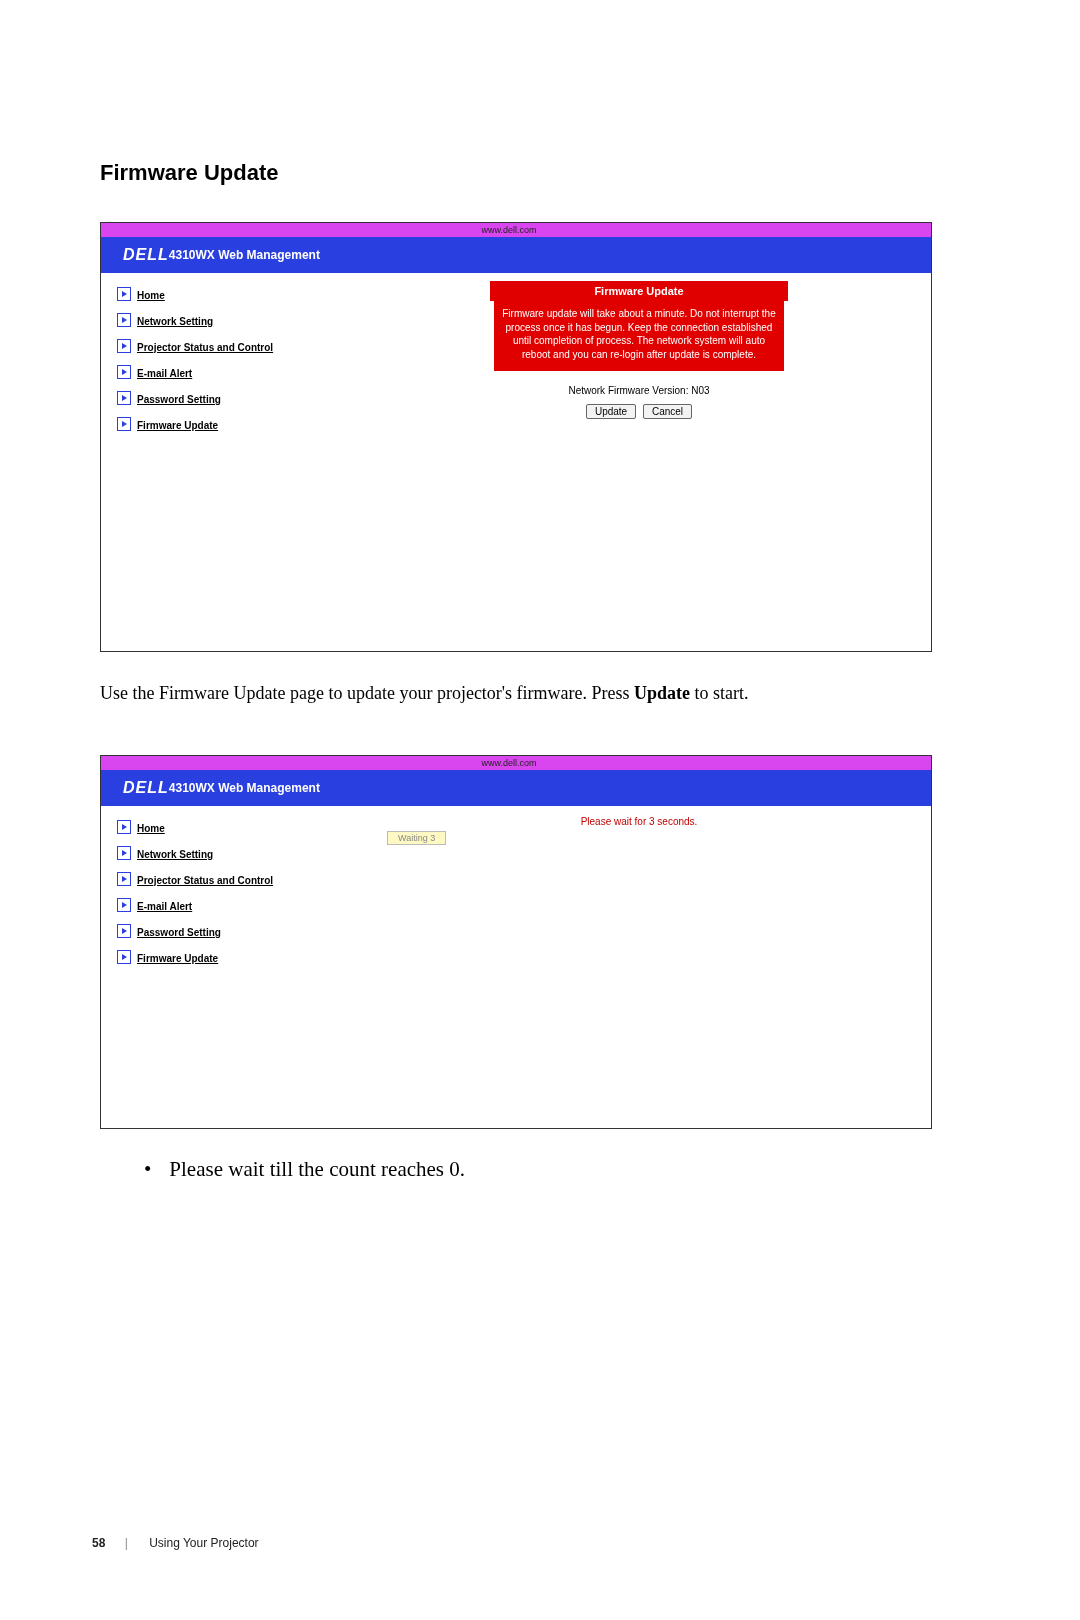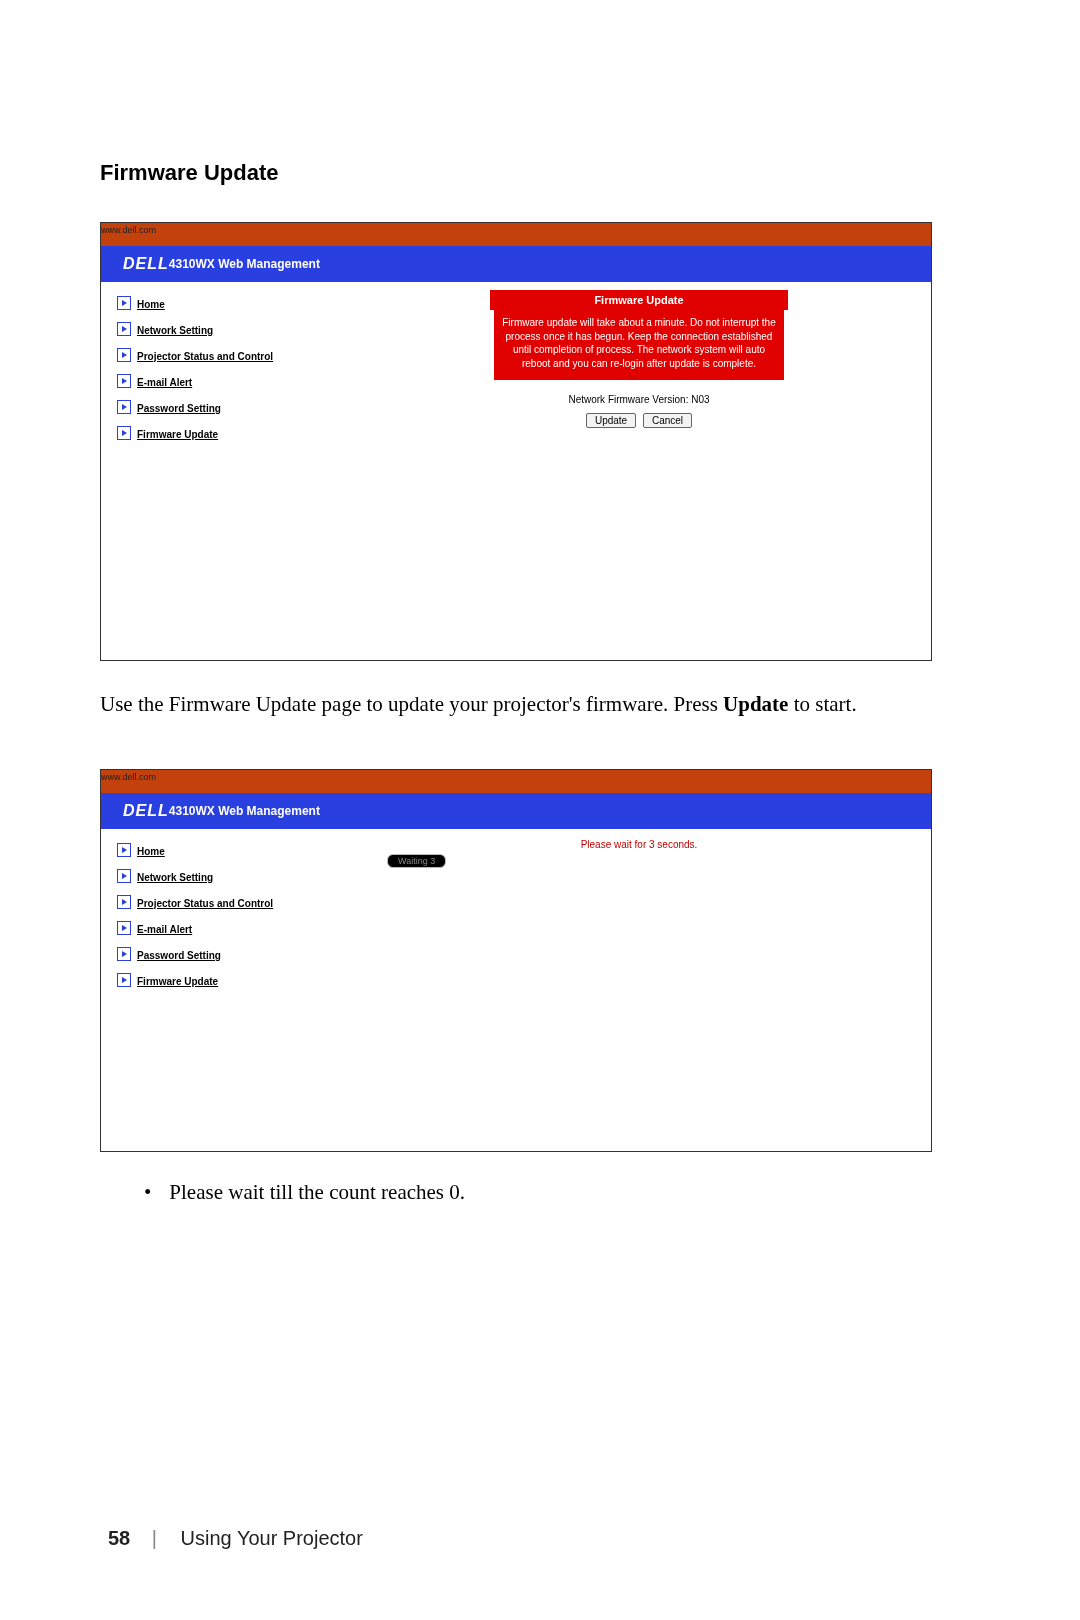--- a/index.html
+++ b/index.html
@@ -1,39 +1,39 @@
 <!DOCTYPE html>
 <html><head>
 <meta charset="utf-8">
 <style>
   html,body{margin:0;padding:0;background:#fff;font-family:Georgia,'Times New Roman',serif;color:#000}
   .page{width:1080px;height:1620px;position:relative;box-sizing:border-box;padding:160px 95px 0 100px}
   .section-title{font-family:Arial,Helvetica,sans-serif;font-weight:bold;font-size:22px;margin-bottom:36px}
   .shot{width:830px;border:1px solid #333;background:#fff;margin-bottom:28px}
-  .url-bar{background:#c2410c;height:23px;font:9px Arial;text-align:left;padding-right:14px;color:#222;line-height:15px}
+  .url-bar{background:#d946ef;height:14px;font:9px Arial;text-align:center;padding-right:14px;color:#222;line-height:15px}
   .blue-bar{background:#2a3fe0;color:#fff;font:bold 12px Arial;padding:9px 0 9px 22px;display:flex;align-items:center;}
   .dell-logo{font:italic bold 16px Arial;letter-spacing:1px}
   .body-area{display:flex;min-height:378px}
   .sidebar{width:230px;padding:14px 10px 10px 16px}
   .nav-item{display:flex;align-items:flex-end;gap:6px;margin-bottom:12px}
   .arrow-box{width:12px;height:12px;border:1px solid #2a3fe0;display:flex;align-items:center;justify-content:center;background:#fff;flex:none}
   .arrow-box::before{content:"";border-left:5px solid #2a3fe0;border-top:3px solid transparent;border-bottom:3px solid transparent}
   .nav-link{font:bold 10px Arial;text-decoration:underline;color:#000}
   .mainpane{flex:1;padding:8px 40px 10px 30px;font:10px Arial;text-align:center}
   .red-header{background:#e00000;color:#fff;font:bold 11px Arial;padding:4px;margin:0 auto;width:290px}
   .red-body{background:#e00000;color:#fff;font:10px Arial;padding:6px 8px 10px;margin:0 auto 14px;width:274px;line-height:1.35}
   .ver-line{font:10px Arial;color:#000;margin-bottom:8px}
   .btn{font:10px Arial;border:1px solid #666;background:#f3f3f3;padding:1px 8px;margin:0 2px;border-radius:2px}
   .wait-line{font:10px Arial;color:#c00000;text-align:center;margin-bottom:4px}
-  .waiting-btn{display:inline-block;font:9px Arial;color:#888;border:1px solid #bbb;padding:1px 10px;border-radius:6px;background:#000000}
+  .waiting-btn{display:inline-block;font:9px Arial;color:#888;border:1px solid #bbb;padding:1px 10px;border-radius:0;background:#fef9c3}
   .body-area2{display:flex;min-height:322px}
-  .caption{font-size:21px;line-height:1.5;margin:4px 0 48px}
+  .caption{font-size:18px;line-height:1.5;margin:4px 0 48px}
   .bullet-line{font-size:21px;margin:6px 0 0 44px}
   .bullet-line::before{content:"•";margin-right:18px}
-  .pg-footer{position:absolute;left:108px;bottom:70px;font-family:Arial,Helvetica,sans-serif;font-size:20px;color:#222}
+  .pg-footer{position:absolute;left:92px;bottom:70px;font-family:Arial,Helvetica,sans-serif;font-size:12px;color:#222}
   .pg-num{font-weight:bold;margin-right:16px}
   .pg-sep{margin-right:18px;color:#888}
 </style>
 </head>
 <body>
 
 <div class="page">
   <div class="section-title">Firmware Update</div>
 
   <div class="shot">

